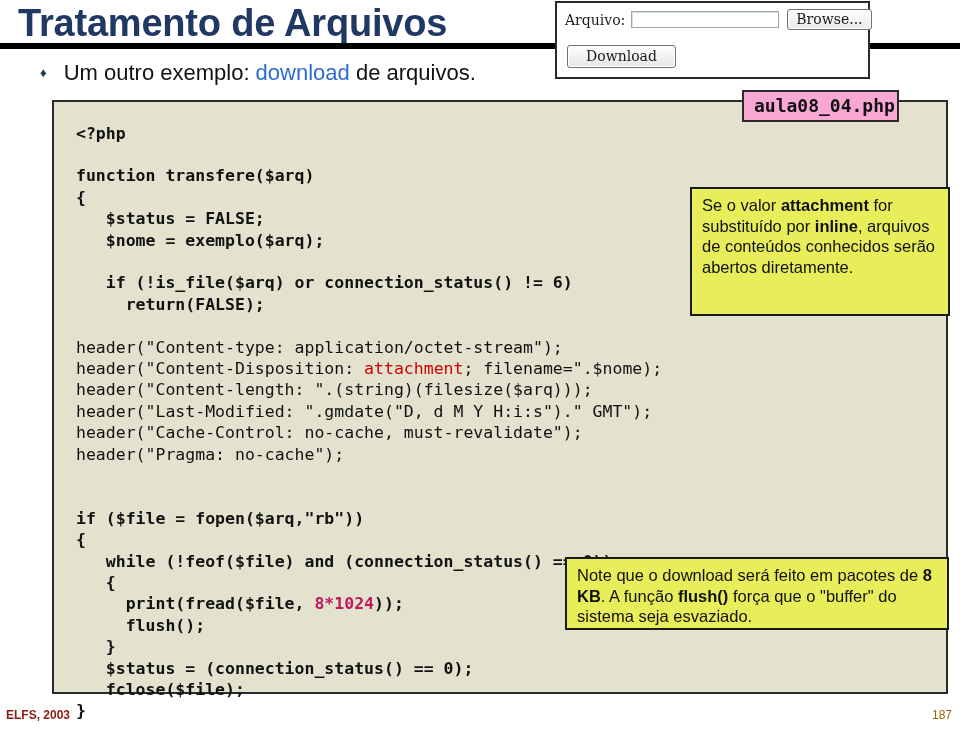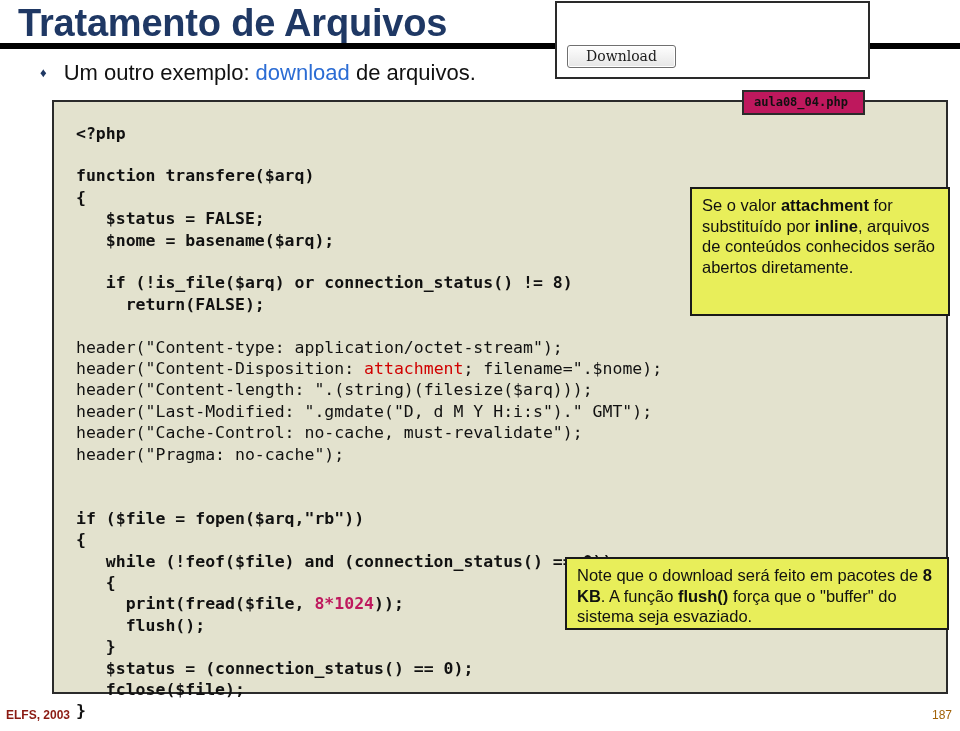--- a/index.html
+++ b/index.html
@@ -141,25 +141,25 @@
   }
   #code-text .b { font-weight: bold; }
   #code-text .red { color: #be185d; font-weight: bold; }
   #code-text .redb { color: #D00000; }
 
   
   #filename-tag {
     position: absolute;
     left: 742px;
     top: 90px;
-    padding: 3px 15px 4px 10px;
-    background: #be185d;
+    padding: 3px 2px 4px 10px;
+    background: #f9a8d4;
     border: 2px solid #2b2b2b;
     font-family: "DejaVu Sans Mono", monospace;
-    font-size: 12px;
+    font-size: 18px;
     font-weight: bold;
     color: #111111;
     z-index: 10;
     white-space: nowrap;
   }
 
   
   .callout {
     position: absolute;
     background: #E8EE5A;
@@ -210,32 +210,37 @@
 
 <div id="slide-title">Tratamento de Arquivos</div>
 <div id="title-rule"></div>
 
 <div id="bullet-row">
   <span id="bullet-marker">♦</span>
   <span id="bullet-text"><span>Um outro exemplo: </span><span class="kw">download</span><span> de arquivos.</span></span>
 </div>
 
 <div id="form-widget">
+  <div id="form-row-file">
+    <span id="arquivo-label">Arquivo:</span>
+    <input id="file-input" type="text" placeholder="" style="">
+    <button id="browse-button">Browse...</button>
+  </div>
   <button id="download-button">Download</button>
 </div>
 
 <div id="code-box">
   <pre id="code-text"><span class="b">&lt;?php</span>
 <span class="b"></span>
 <span class="b">function transfere($arq)</span>
 <span class="b">{</span>
 <span class="b">   $status = FALSE;</span>
-<span class="b">   $nome = basename($arq);</span>
+<span class="b">   $nome = exemplo($arq);</span>
 <span class="b"></span>
-<span class="b">   if (!is_file($arq) or connection_status() != 8)</span>
+<span class="b">   if (!is_file($arq) or connection_status() != 6)</span>
 <span class="b">     return(FALSE);</span>
 <span class="b"></span>
 <span class="">header("Content-type: application/octet-stream");</span>
 <span class="">header("Content-Disposition: <span class="redb">attachment</span>; filename=".$nome);</span>
 <span class="">header("Content-length: ".(string)(filesize($arq)));</span>
 <span class="">header("Last-Modified: ".gmdate("D, d M Y H:i:s")." GMT");</span>
 <span class="">header("Cache-Control: no-cache, must-revalidate");</span>
 <span class="">header("Pragma: no-cache");</span>
 <span class=""></span>
 <span class=""></span>

